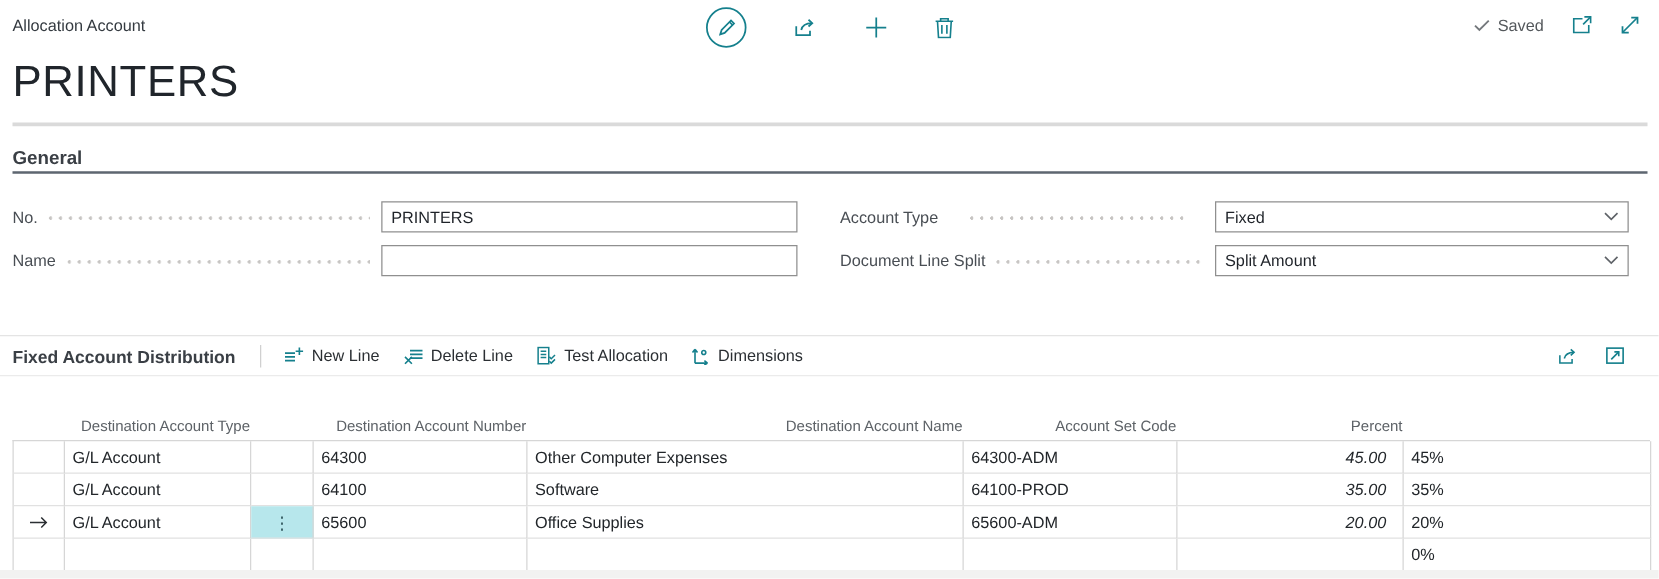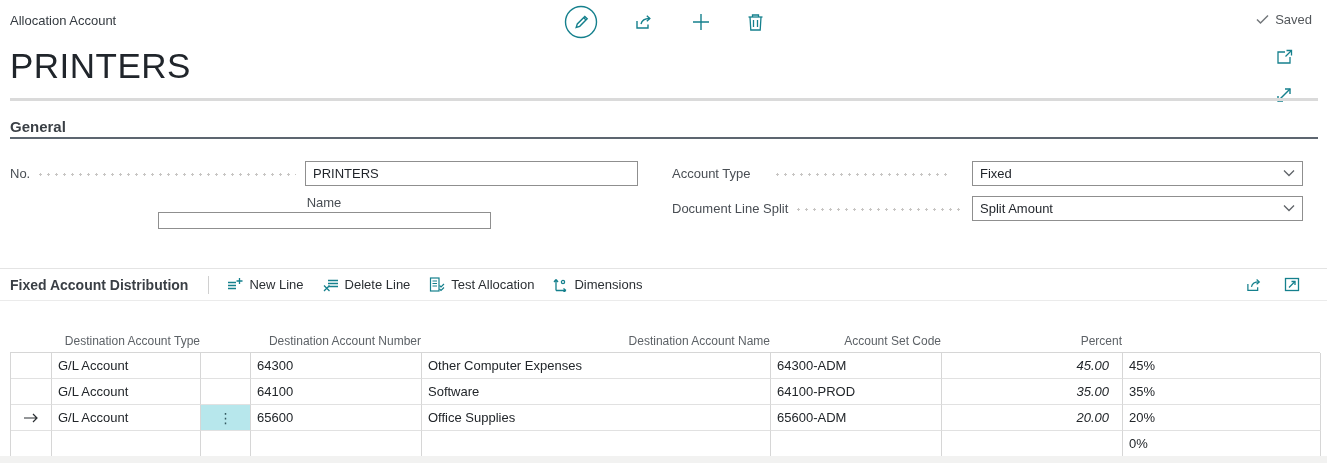--- a/index.html
+++ b/index.html
@@ -18,21 +18,21 @@
     position:absolute; left:10px; top:13px;
     font-size:13px; color:#343a40; cursor:pointer;
   }
   .top-actions {
     position:absolute; left:50%; top:4px; transform:translateX(-50%);
     display:flex; align-items:center; gap:37px; height:36px;
   }
   .iconbtn { display:flex; align-items:center; justify-content:center; cursor:pointer; }
   .top-right {
     position:absolute; right:15px; top:12px;
-    display:flex; align-items:center; gap:22px;flex-direction:column;
+    display:flex; align-items:center; gap:22px;
   }
   .saved { display:flex; align-items:center; gap:6px; font-size:13px; color:#53575b; }
 
   
   .page-title {
     position:absolute; left:10px; top:46px;
     font-size:35px; font-weight:300; letter-spacing:0.5px; color:#20252b;
   }
   .divider-title {
     position:absolute; left:10px; top:98px; width:1308px; height:3px; background:#dadada;
@@ -41,21 +41,21 @@
   
   .general-heading {
     position:absolute; left:10px; top:118px;
     font-size:15px; font-weight:bold; color:#3a3f45; cursor:pointer;
   }
   .divider-general {
     position:absolute; left:10px; top:137px; width:1308px; height:2px; background:#5d6670;
   }
   .field { position:absolute; display:flex; align-items:center; height:26px; }
   .f-no    { left:10px;  top:160px; width:628px; }
-  .f-name  { left:10px;  top:195px; width:628px;flex-direction:column; }
+  .f-name  { left:10px;  top:195px; width:628px; }
   .f-acct  { left:672px; top:160px; width:631px;gap:16px; }
   .f-split { left:672px; top:195px; width:631px; }
   .field .flabel { font-size:13px; color:#494e54; white-space:nowrap; }
   .field .leader {
     flex:1; height:3px; margin:2px 9px 0 9px;
     background-image:radial-gradient(circle at 1.5px 1.5px, #c7c5c3 1.2px, transparent 1.4px);
     background-size:8px 3px; background-repeat:repeat-x;
   }
   .control {
     height:25px; border:1px solid #8f8f8f; background:#fff;

